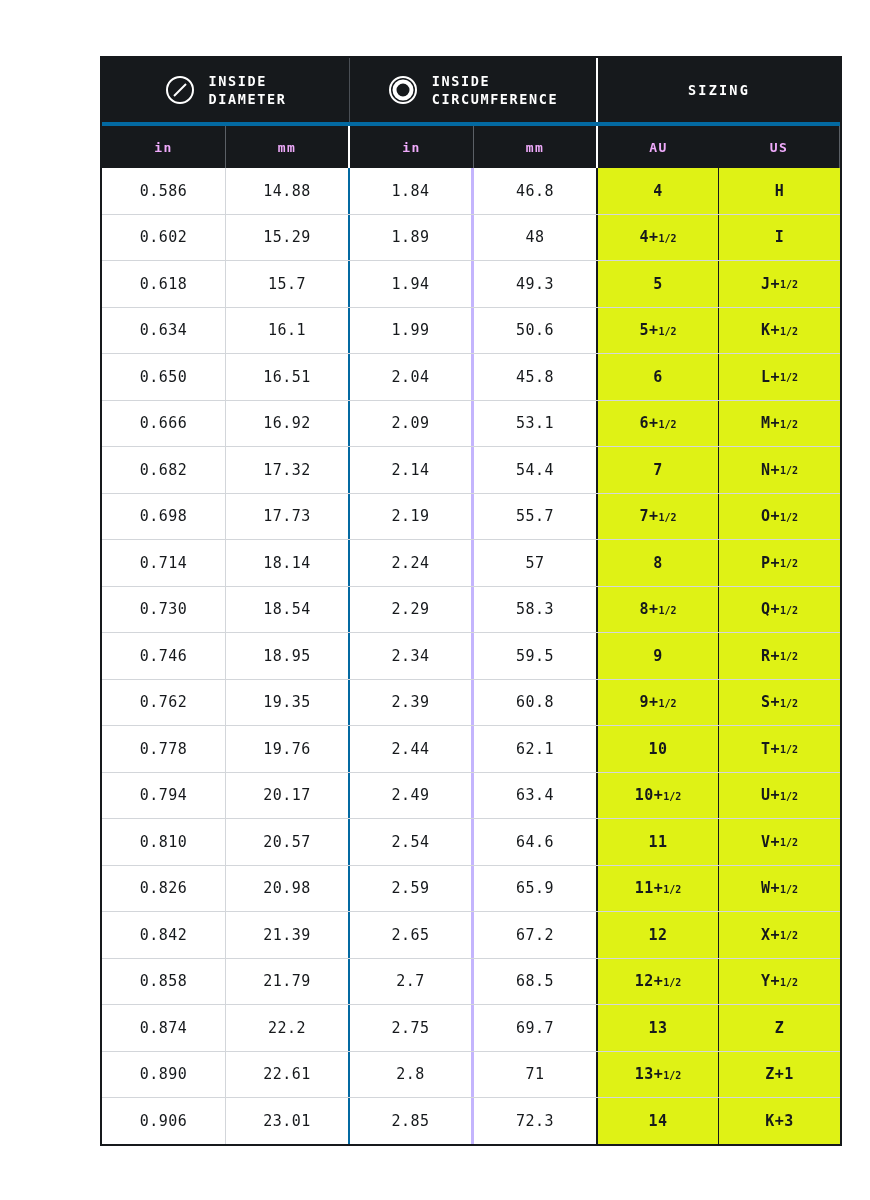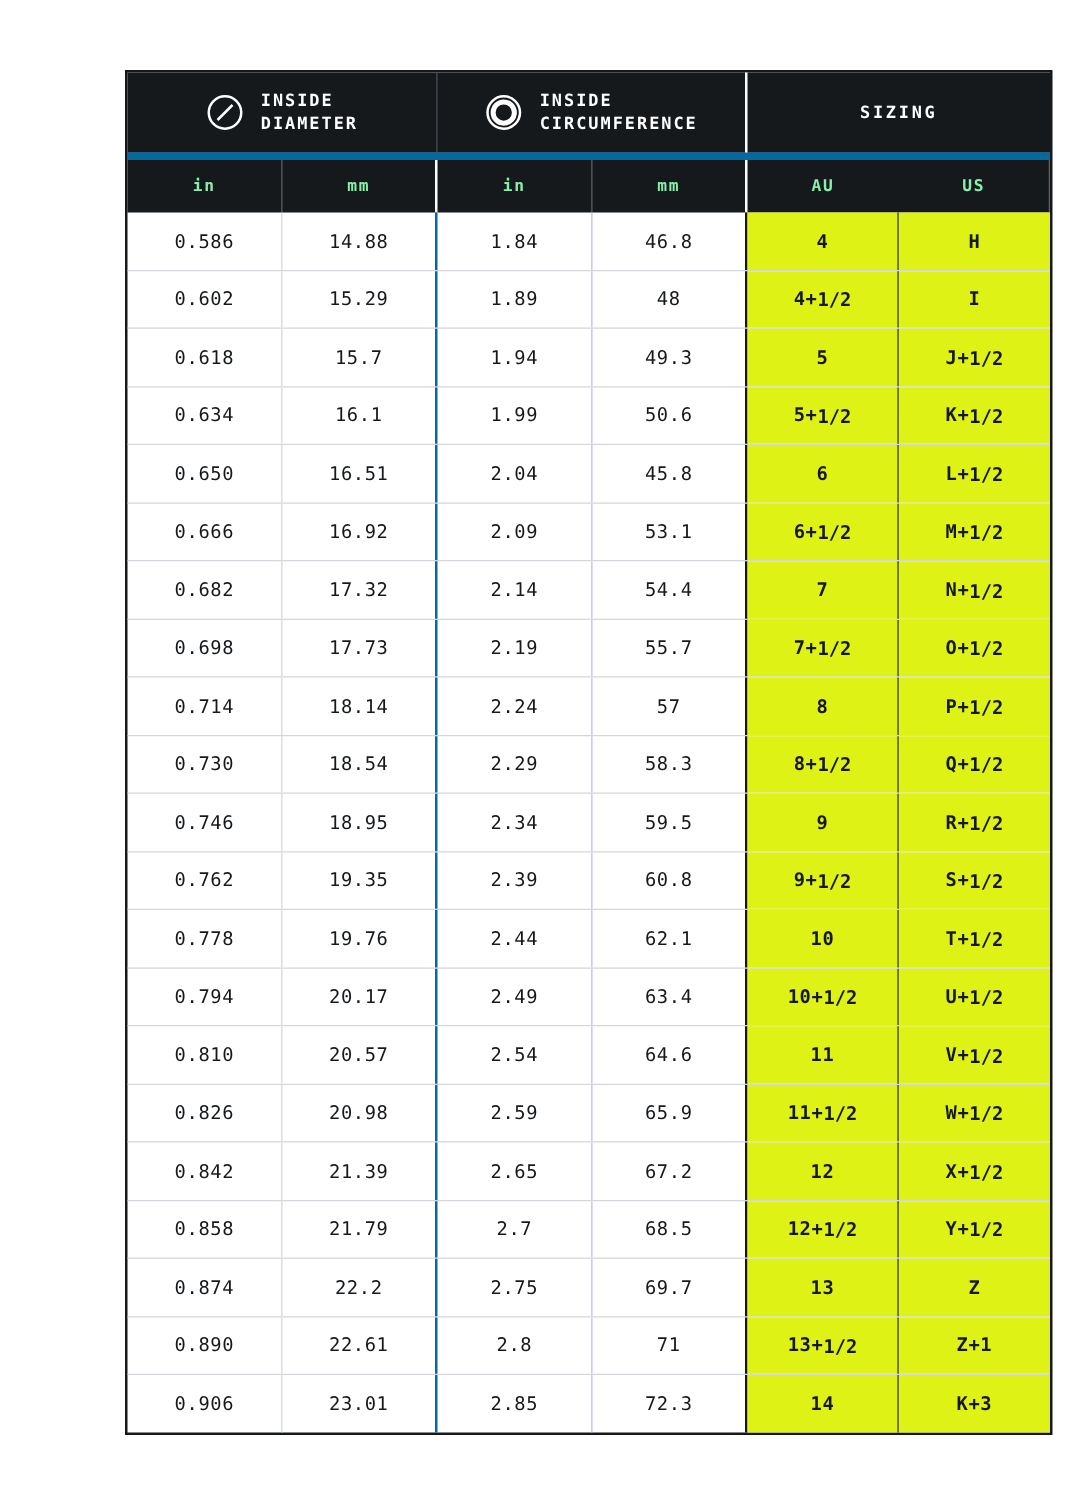--- a/index.html
+++ b/index.html
@@ -64,23 +64,23 @@
     letter-spacing: 2.2px;
   }
   .icon-ring {
     width: 30px;
     height: 30px;
     flex: 0 0 30px;
   }
   .hdr-sub {
     display: flex;
     background: #16191c;
-    color: #86efac;
+    color: #f0abfc;
     height: 42px;
-    border-top: 6px solid #0369a1;
+    border-top: 4px solid #0369a1;
   }
   .hdr-sub .sub {
     display: flex;
     align-items: center;
     justify-content: center;
     font-size: 13px;
     font-weight: bold;
     letter-spacing: 1.4px;
     box-sizing: border-box;
   }
@@ -102,31 +102,31 @@
     display: flex;
     align-items: center;
     justify-content: center;
     box-sizing: border-box;
     font-size: 15px;
     color: #16191c;
     letter-spacing: 0.5px;
   }
   .c.w-dia-in  { border-right: 1px solid #d3d6da; }
   .c.w-dia-mm  { border-right: 2px solid #0369a1; }
-  .c.w-cir-in  { border-right: 1px solid #c4b5fd; }
+  .c.w-cir-in  { border-right: 3px solid #c4b5fd; }
   .c.w-cir-mm  { border-right: 2px solid #16191c; }
   .c.w-us      { border-right: 1px solid #16191c; }
   .c.w-au      { border-right: none; }
   .c.size {
     background: #dff215;
     font-weight: bold;
     font-size: 15px;
   }
   .frac {
-    font-size: 15px;
+    font-size: 10px;
     vertical-align: baseline;
     position: relative;
     top: 1px;
     letter-spacing: 0;
   }
 </style>
 </head>
 <body>
 
 <div class="page">

